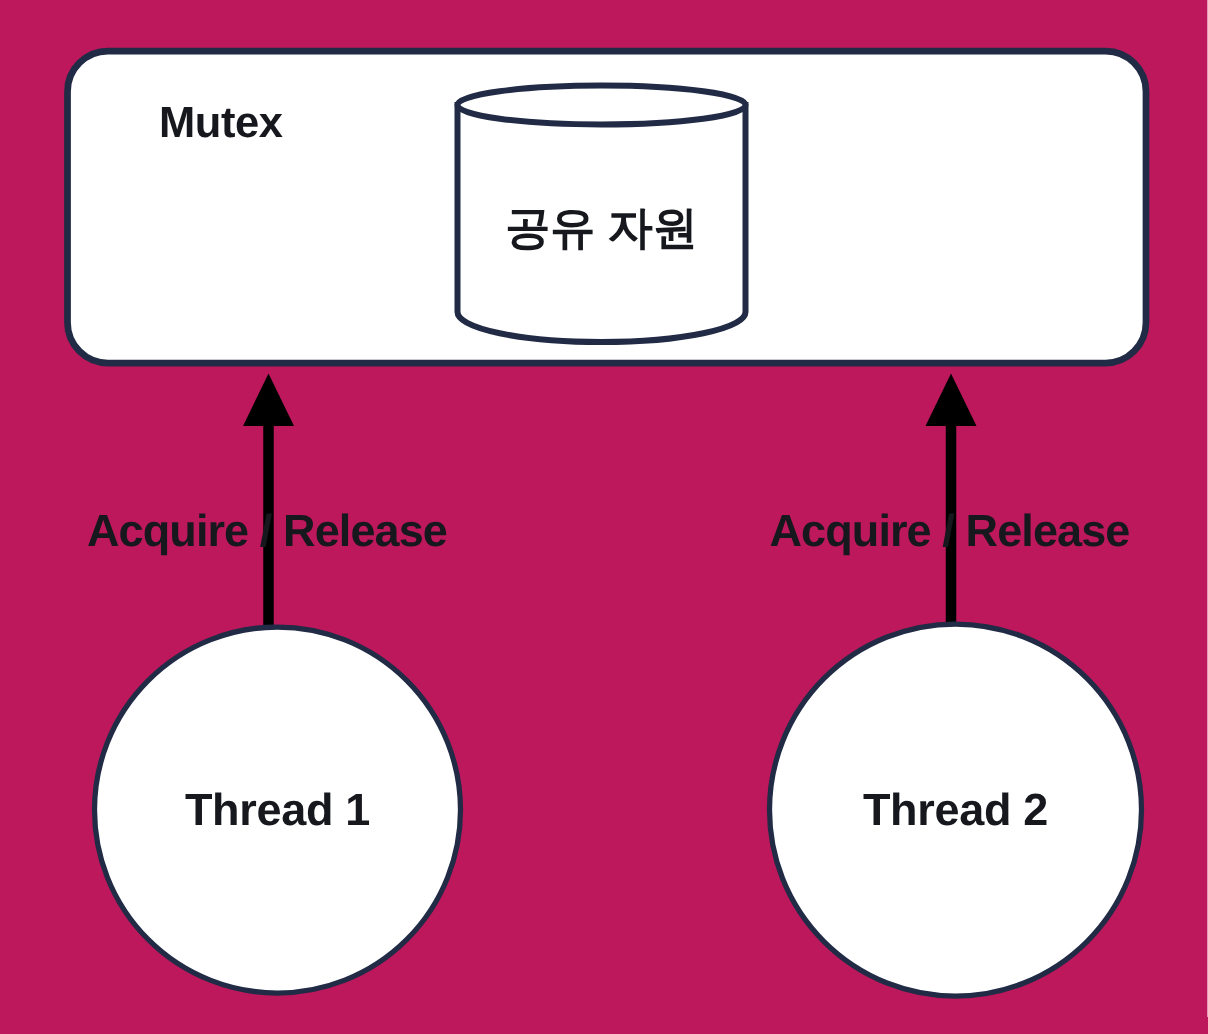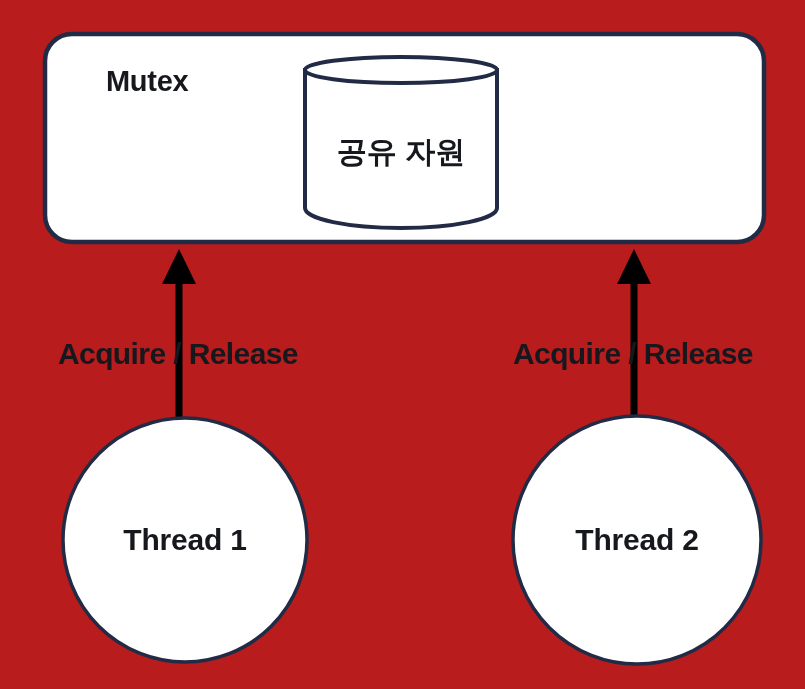--- a/index.html
+++ b/index.html
@@ -7,21 +7,21 @@
     padding: 0;
     background: #ffffff;
   }
   body {
     font-family: "Liberation Sans", sans-serif;
   }
   #canvas {
     position: relative;
     width: 805px;
     height: 689px;
-    background: #b91c1c;
+    background: #be185d;
     overflow: hidden;
   }
   #diagram-svg {
     position: absolute;
     left: 0;
     top: 0;
     width: 805px;
     height: 689px;
   }
   .svg-label {

